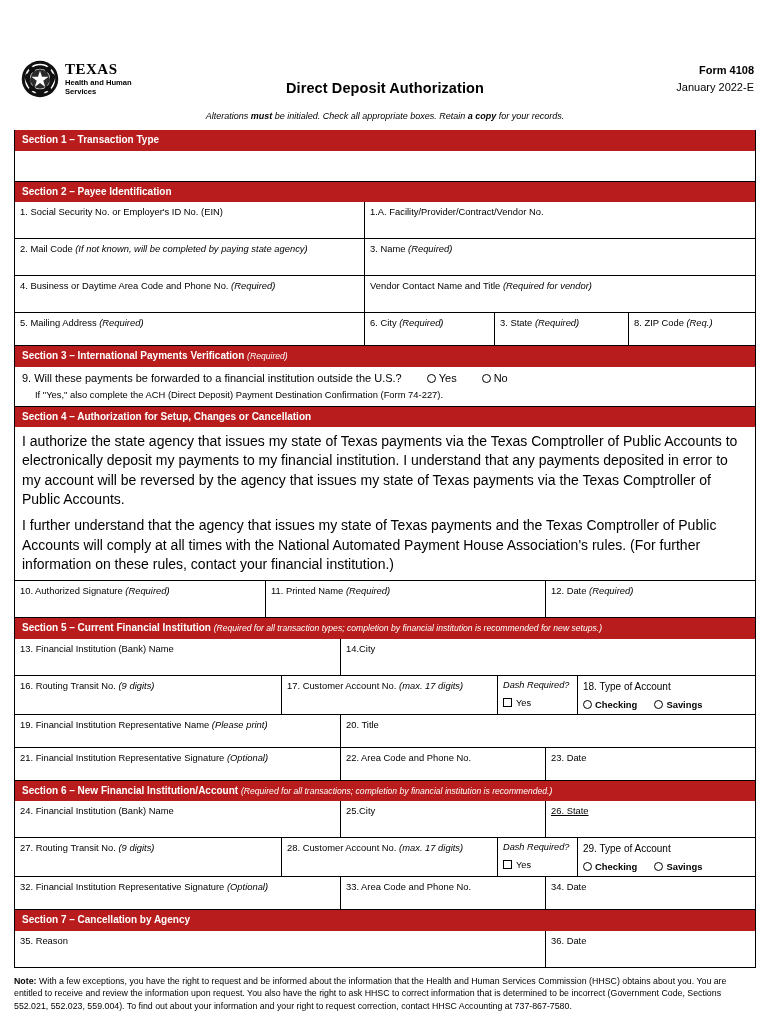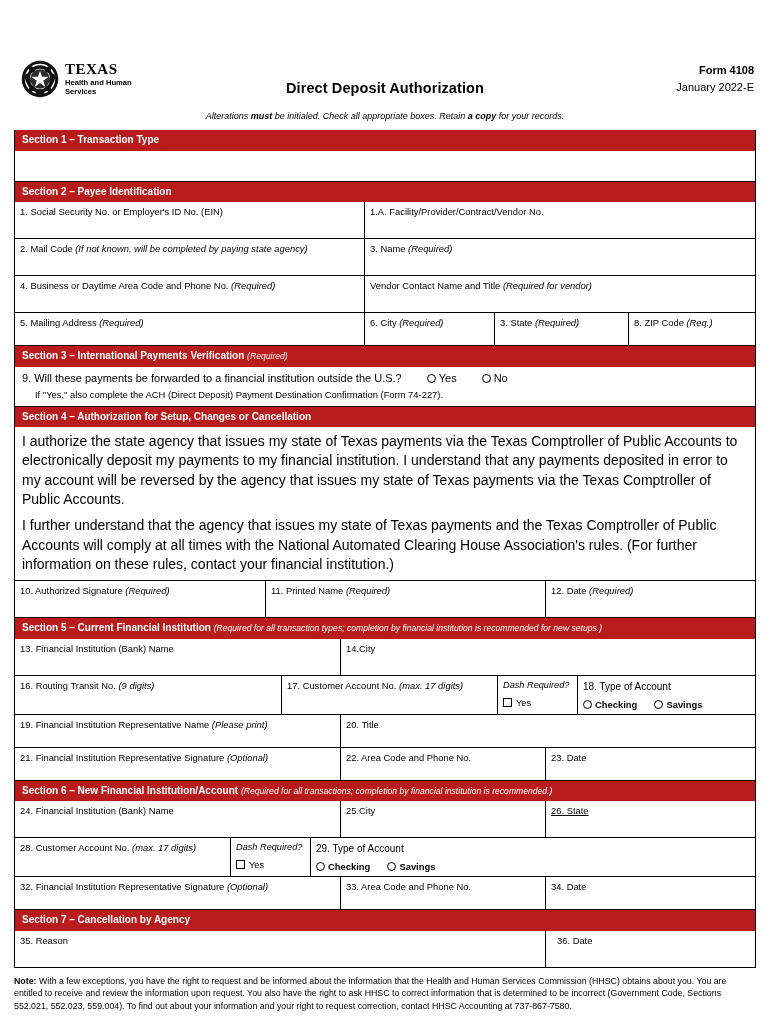--- a/index.html
+++ b/index.html
@@ -66,21 +66,21 @@
     padding: 4px 14px 4px 7px;
     line-height: 1.25;
   }
   .sec-head .note {
     font-weight: normal; font-style: italic; font-size: 8.6px;
   }
   .row {
     display: flex;
     border-bottom: 1.4px solid #000;
   }
-  .row:last-child { border-bottom: none; gap: 6px; }
+  .row:last-child { border-bottom: none; }
   .cell {
     padding: 4px 3px 3px 5px;
     border-right: 1.4px solid #000;
     line-height: 1.3;
     font-size: 9.4px;
     position: relative;
   }
   .cell:last-child { border-right: none; }
   .cell i, .it { font-style: italic; }
   .blank { }
@@ -245,21 +245,21 @@
           <span class="opt"><span class="radio"></span><span>No</span></span>
         </div>
         <div class="s3-line2">If "Yes," also complete the ACH (Direct Deposit) Payment Destination Confirmation (Form 74-227).</div>
       </div>
     </div>
 
     <div class="sec-head">Section 4 – Authorization for Setup, Changes or Cancellation</div>
     <div class="row">
       <div class="para" style="flex:1 1 100%;">
         <p>I authorize the state agency that issues my state of Texas payments via the Texas Comptroller of Public Accounts to electronically deposit my payments to my financial institution. I understand that any payments deposited in error to my account will be reversed by the agency that issues my state of Texas payments via the Texas Comptroller of Public Accounts.</p>
-        <p>I further understand that the agency that issues my state of Texas payments and the Texas Comptroller of Public Accounts will comply at all times with the National Automated Clearing House Association's rules. (For further information on these rules, contact your financial institution.)</p>
+        <p>I further understand that the agency that issues my state of Texas payments and the Texas Comptroller of Public Accounts will comply at all times with the National Automated Payment House Association's rules. (For further information on these rules, contact your financial institution.)</p>
       </div>
     </div>
 
     <div class="row">
       <div class="cell h36" style="flex:0 0 251px;">
         <span>10. Authorized Signature </span><i>(Required)</i>
       </div>
       <div class="cell h36" style="flex:0 0 280px;">
         <span>11. Printed Name </span><i>(Required)</i>
       </div>
@@ -329,20 +329,23 @@
       </div>
       <div class="cell h36" style="flex:0 0 205px;">
         <span>25.City</span>
       </div>
       <div class="cell h36" style="flex:1 1 auto;text-decoration:underline;">
         <span>26. State</span>
       </div>
     </div>
 
     <div class="row">
+      <div class="cell h38" style="flex:0 0 267px;">
+        <span>27. Routing Transit No. </span><i>(9 digits)</i>
+      </div>
       <div class="cell h38" style="flex:0 0 216px;">
         <span>28. Customer Account No. </span><i>(max. 17 digits)</i>
       </div>
       <div class="cell h38 dash-col" style="flex:0 0 80px;">
         <div class="dash-label">Dash Required?</div>
         <div class="dash-yes"><span class="checkbox"></span><span>Yes</span></div>
       </div>
       <div class="cell h38" style="flex:1 1 auto;">
         <div class="type-title">29. Type of Account</div>
         <div class="type-opts">

